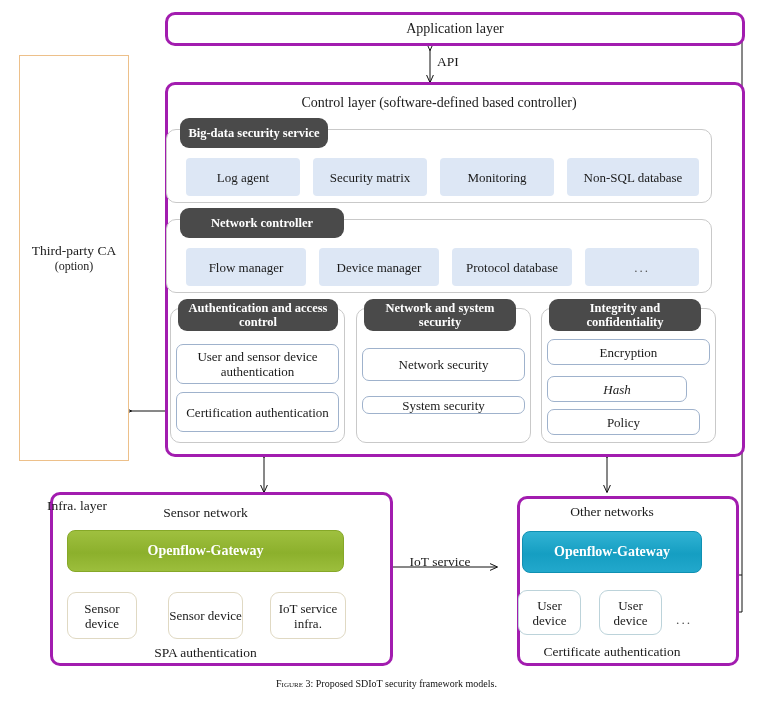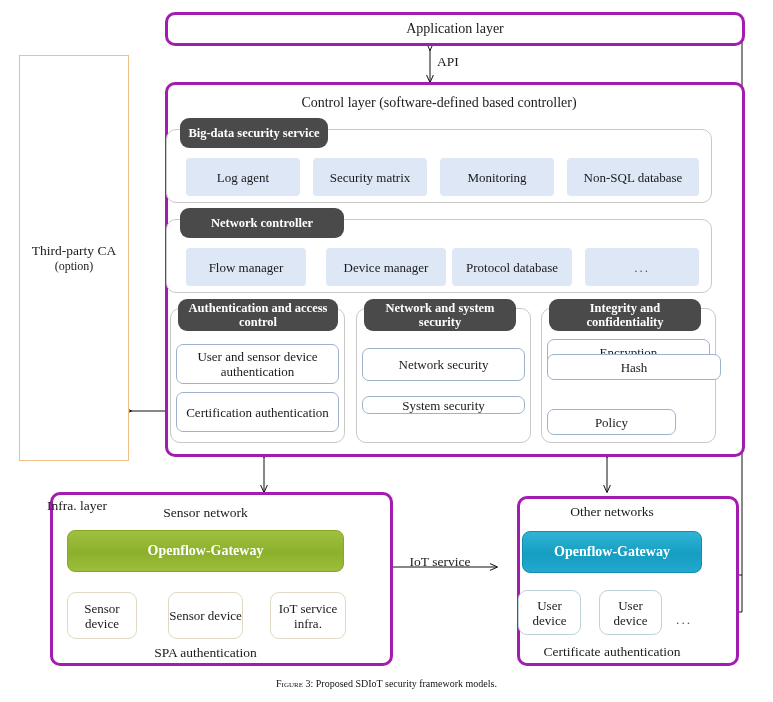--- a/index.html
+++ b/index.html
@@ -121,39 +121,39 @@
   <div class="box sub-panel" style="left:166px;top:129px;width:546px;height:74px;display:block;"></div>
   <div class="tag" style="left:180px;top:118px;width:148px;height:30px;">Big-data security service</div>
   <div class="chip" style="left:186px;top:158px;width:114px;height:38px;">Log agent</div>
   <div class="chip" style="left:313px;top:158px;width:114px;height:38px;">Security matrix</div>
   <div class="chip" style="left:440px;top:158px;width:114px;height:38px;">Monitoring</div>
   <div class="chip" style="left:567px;top:158px;width:132px;height:38px;">Non-SQL database</div>
 
   <div class="box sub-panel" style="left:166px;top:219px;width:546px;height:74px;display:block;"></div>
   <div class="tag" style="left:180px;top:208px;width:164px;height:30px;">Network controller</div>
   <div class="chip" style="left:186px;top:248px;width:120px;height:38px;">Flow manager</div>
-  <div class="chip" style="left:319px;top:248px;width:120px;height:38px;margin-left:7px;">Device manager</div>
+  <div class="chip" style="left:319px;top:248px;width:120px;height:38px;">Device manager</div>
   <div class="chip" style="left:452px;top:248px;width:120px;height:38px;">Protocol database</div>
   <div class="chip" style="left:585px;top:248px;width:114px;height:38px;letter-spacing:2px;color:#555;">...</div>
 
   <div class="box sub-panel" style="left:170px;top:308px;width:175px;height:135px;display:block;"></div>
   <div class="tag" style="left:178px;top:299px;width:160px;height:32px;">Authentication and access control</div>
   <div class="wbox" style="left:176px;top:344px;width:163px;height:40px;">User and sensor device authentication</div>
   <div class="wbox" style="left:176px;top:392px;width:163px;height:40px;">Certification authentication</div>
 
   <div class="box sub-panel" style="left:356px;top:308px;width:175px;height:135px;display:block;"></div>
   <div class="tag" style="left:364px;top:299px;width:152px;height:32px;">Network and system security</div>
   <div class="wbox" style="left:362px;top:348px;width:163px;height:33px;">Network security</div>
   <div class="wbox" style="left:362px;top:396px;width:163px;height:18px;">System security</div>
 
   <div class="box sub-panel" style="left:541px;top:308px;width:175px;height:135px;display:block;"></div>
   <div class="tag" style="left:549px;top:299px;width:152px;height:32px;">Integrity and confidentiality</div>
   <div class="wbox" style="left:547px;top:339px;width:163px;height:26px;">Encryption</div>
-  <div class="wbox" style="left:547px;top:354px;width:174px;height:26px;">Hash</div>
-  <div class="wbox" style="left:547px;top:409px;width:129px;height:26px;">Policy</div>
+  <div class="wbox" style="left:547px;top:376px;width:140px;height:26px;font-style:italic;">Hash</div>
+  <div class="wbox" style="left:547px;top:409px;width:153px;height:26px;">Policy</div>
 
 
   <div class="box outer" style="left:34px;top:492px;width:343px;height:174px;display:block;"></div>
   <div class="lbl" style="left:47px;top:498px;">Infra. layer</div>
   <div class="lbl center" style="left:68px;top:505px;width:275px;">Sensor network</div>
   <div class="gw green" style="left:67px;top:530px;width:277px;height:42px;">Openflow-Gateway</div>
   <div class="devbox" style="left:67px;top:592px;width:70px;height:47px;flex-direction:column;">Sensor device</div>
   <div class="devbox" style="left:168px;top:592px;width:75px;height:47px;flex-direction:column;">Sensor device</div>
   <div class="devbox" style="left:270px;top:592px;width:76px;height:47px;flex-direction:column;">IoT service infra.</div>
   <div class="lbl center" style="left:68px;top:645px;width:275px;">SPA authentication</div>

